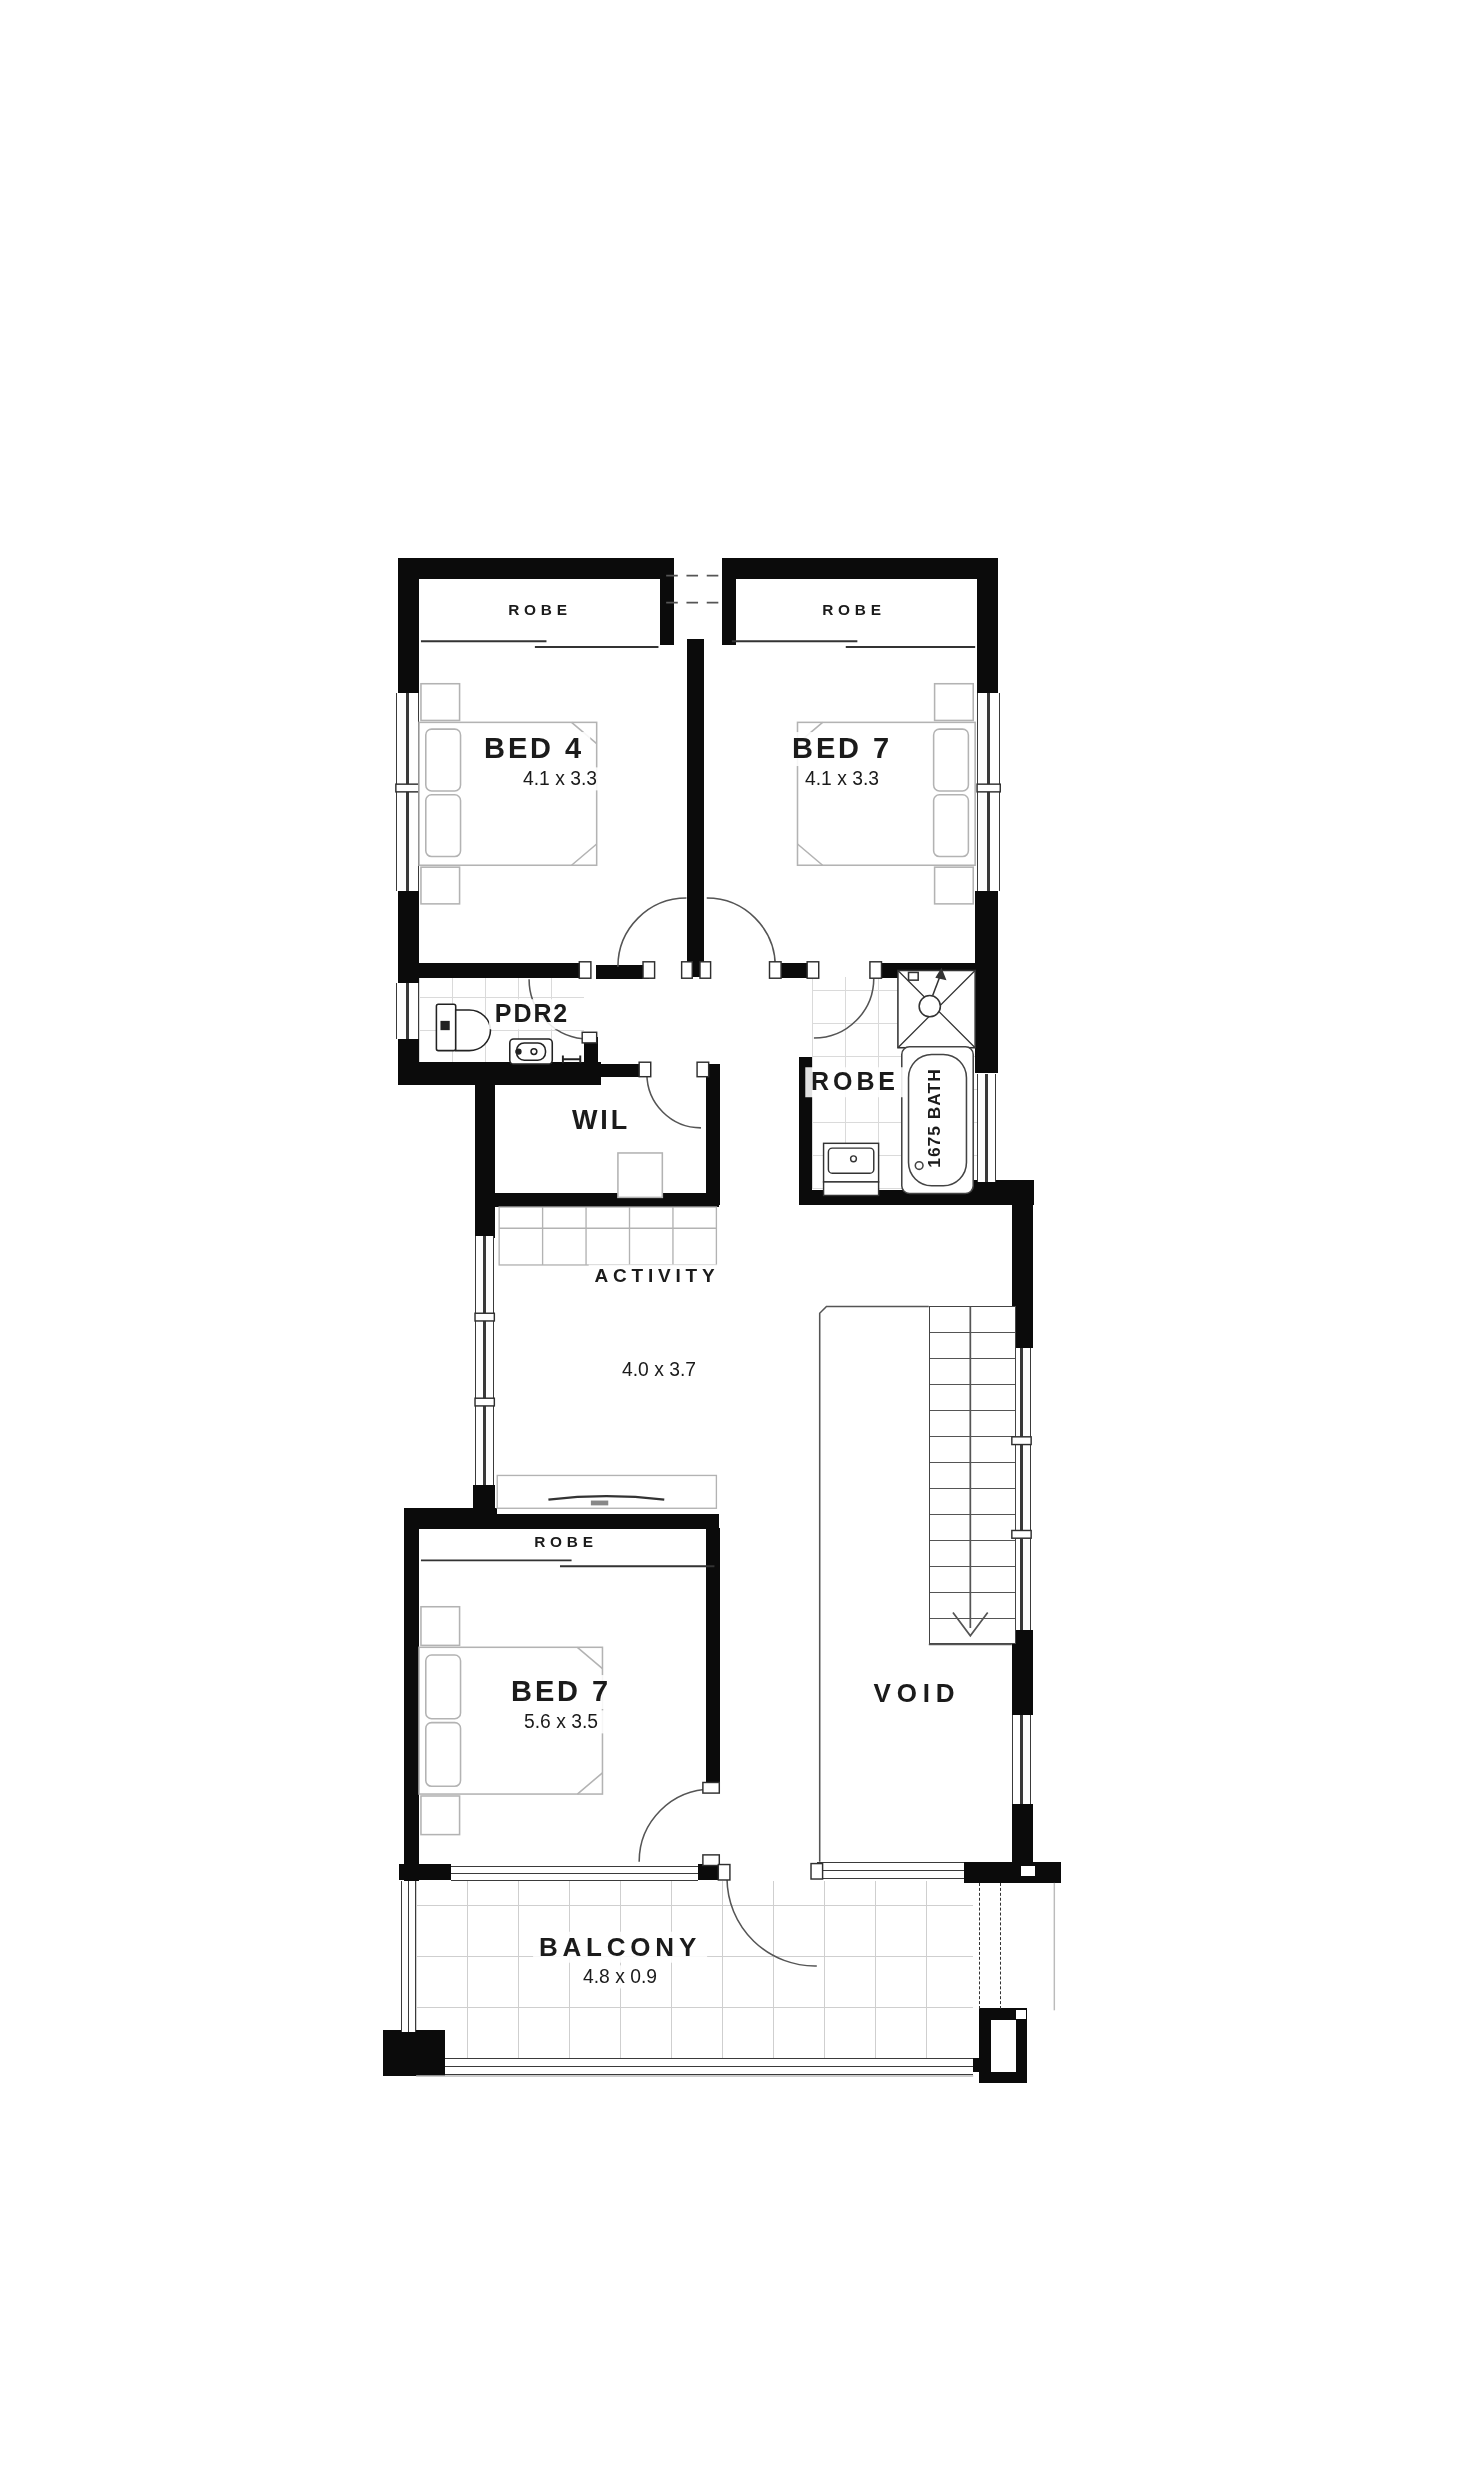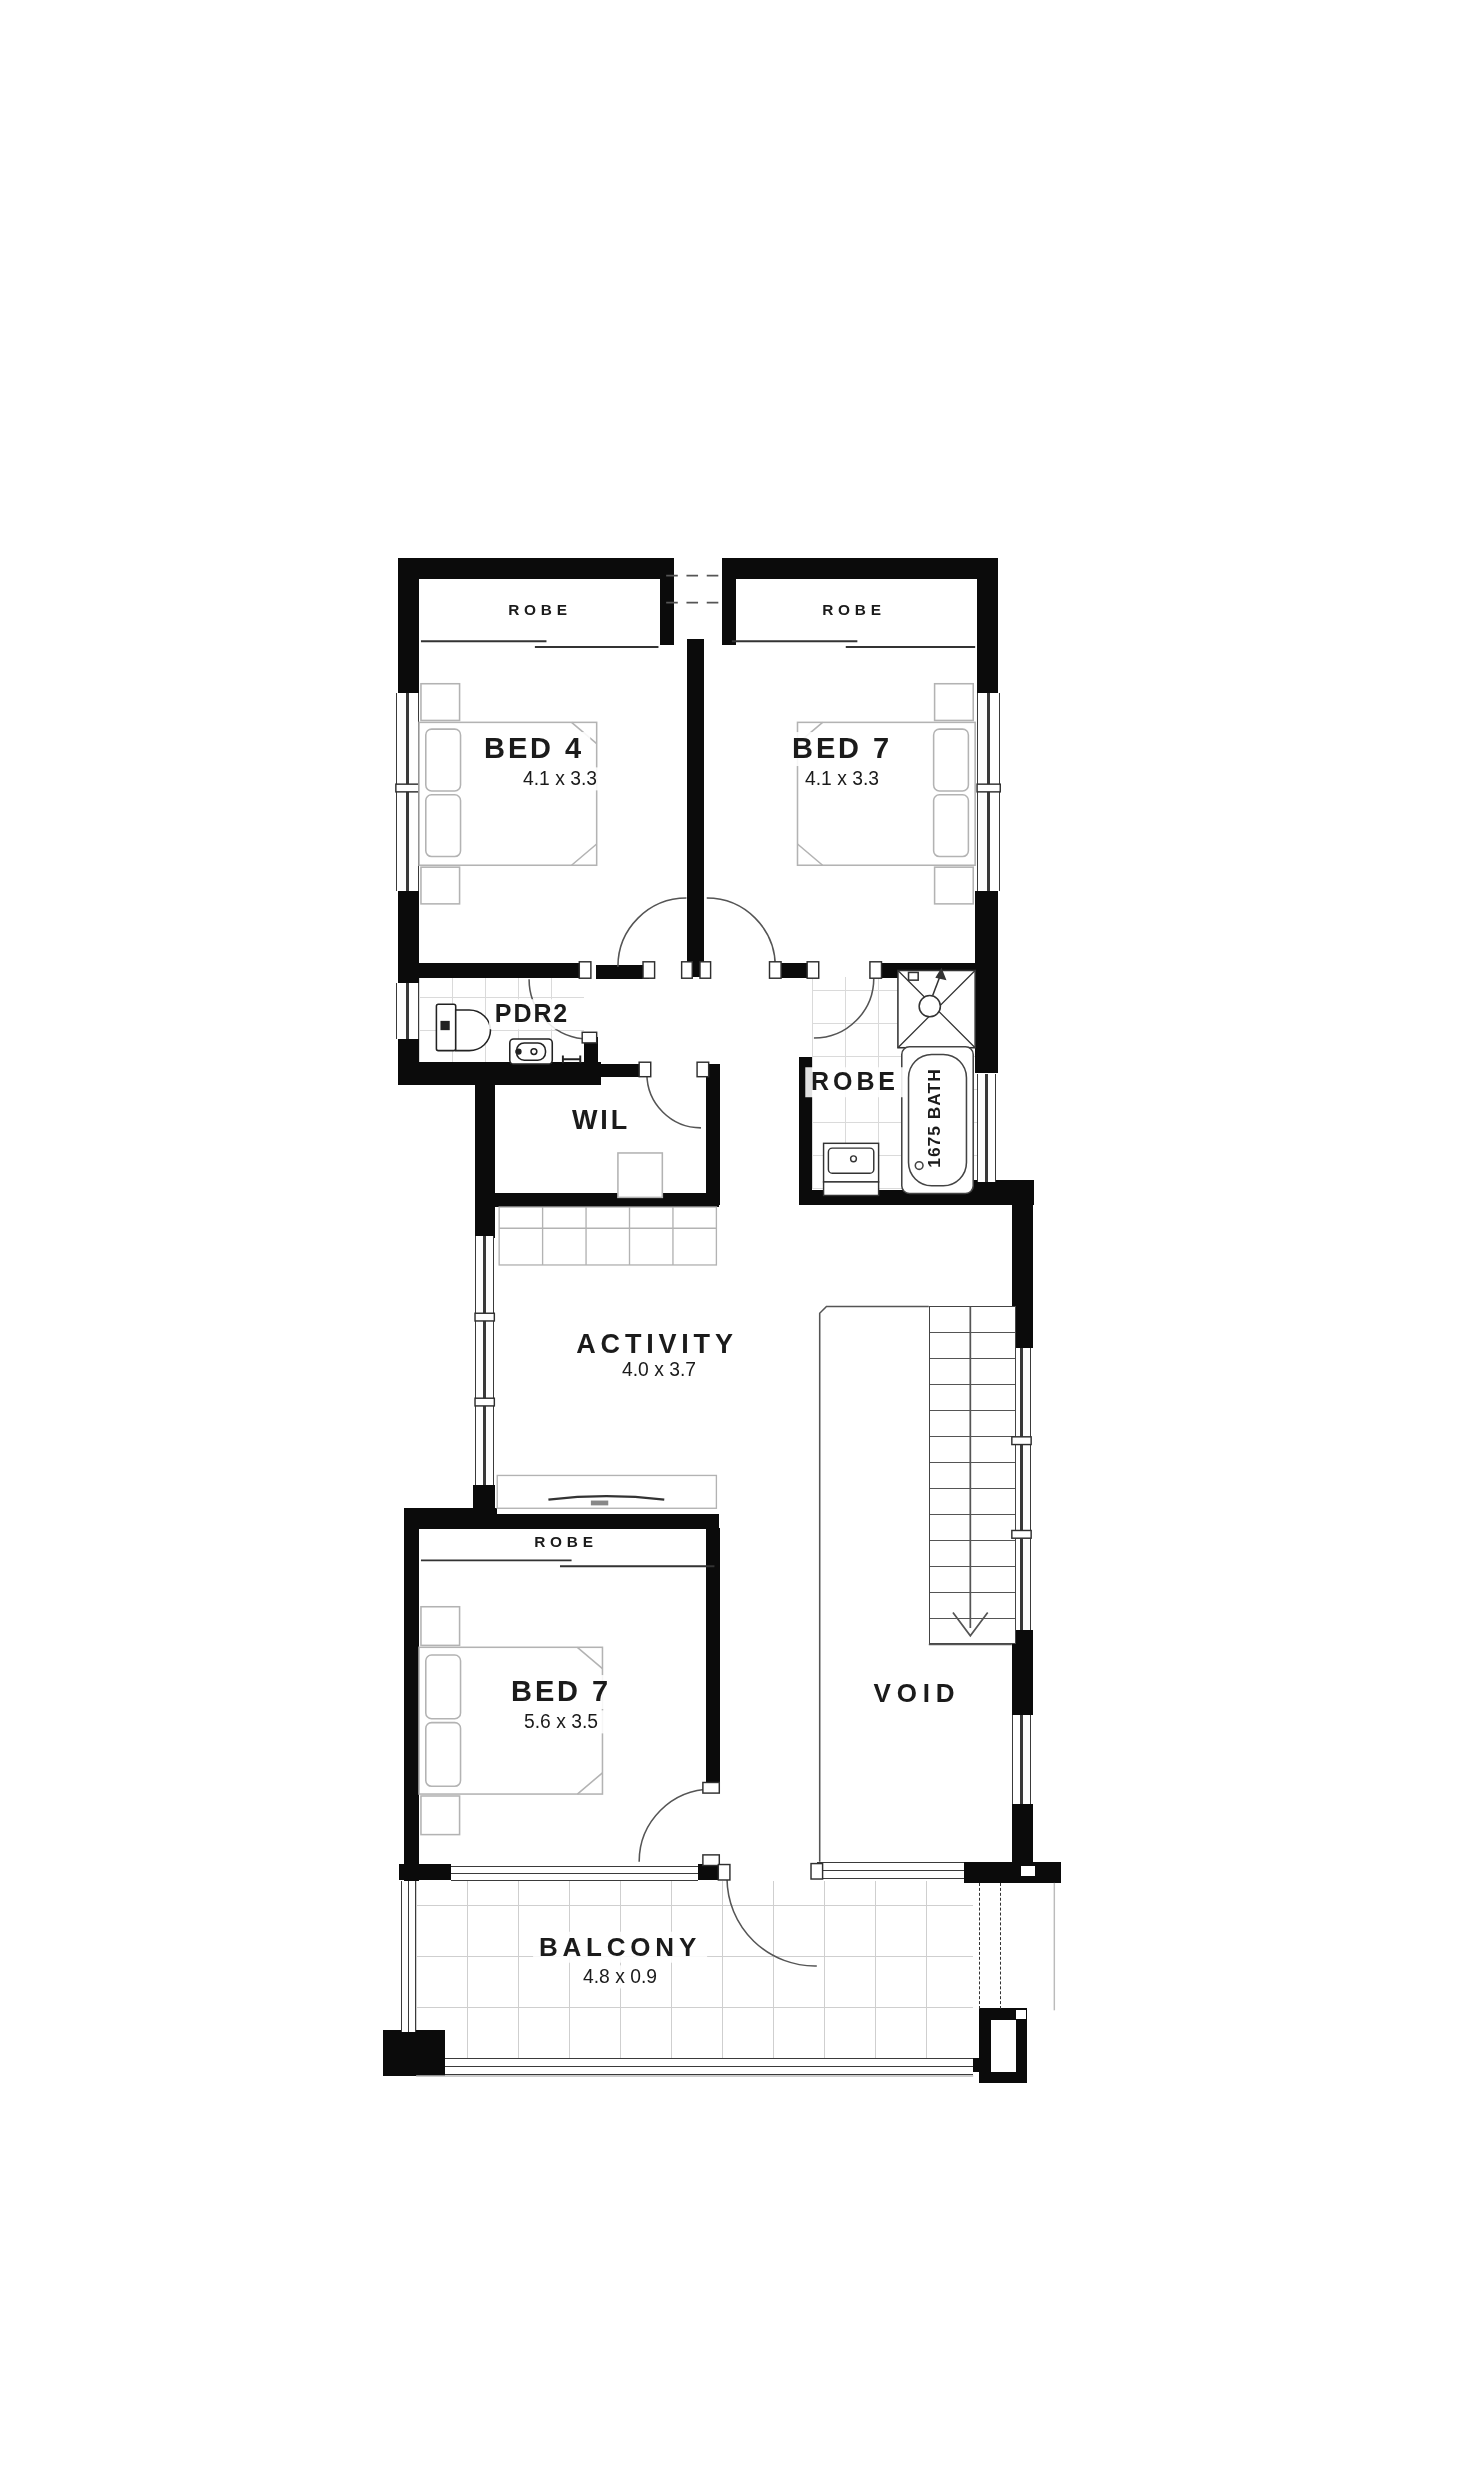--- a/index.html
+++ b/index.html
@@ -237,21 +237,21 @@
   <div class="lbl" style="left:540px;top:610px;font-size:15.4px;letter-spacing:4.8px;">ROBE</div>
   <div class="lbl" style="left:854px;top:610px;font-size:15.4px;letter-spacing:4.8px;">ROBE</div>
   <div class="lbl" style="left:534px;top:749px;font-size:29px;letter-spacing:2.9px;">BED 4</div>
   <div class="dim" style="left:560px;top:779px;font-size:19.3px;">4.1 x 3.3</div>
   <div class="lbl" style="left:842px;top:749px;font-size:29px;letter-spacing:2.9px;">BED 7</div>
   <div class="dim" style="left:842px;top:779px;font-size:19.3px;">4.1 x 3.3</div>
   <div class="lbl" style="left:532px;top:1014px;font-size:25px;letter-spacing:1.9px;">PDR2</div>
   <div class="lbl" style="left:601px;top:1121px;font-size:27px;letter-spacing:2.9px;">WIL</div>
   <div class="lbl" style="left:855px;top:1082px;font-size:25px;letter-spacing:3.9px;">ROBE</div>
   <div class="lbl rot" style="left:935px;top:1118px;font-size:17.4px;font-weight:600;letter-spacing:1px;">1675 BATH</div>
-  <div class="lbl" style="left:657px;top:1345px;font-size:27px;letter-spacing:4.8px;">ACTIVITY</div>
+  <div class="lbl" style="left:657px;top:1276px;font-size:19px;letter-spacing:4.8px;">ACTIVITY</div>
   <div class="dim" style="left:659px;top:1370px;font-size:19.3px;">4.0 x 3.7</div>
   <div class="lbl" style="left:917px;top:1693px;font-size:26px;letter-spacing:5.8px;">VOID</div>
   <div class="lbl" style="left:566px;top:1542px;font-size:15.4px;letter-spacing:4.8px;">ROBE</div>
   <div class="lbl" style="left:561px;top:1692px;font-size:29px;letter-spacing:2.9px;">BED 7</div>
   <div class="dim" style="left:561px;top:1722px;font-size:19.3px;">5.6 x 3.5</div>
   <div class="lbl" style="left:620px;top:1947px;font-size:26px;letter-spacing:4.8px;">BALCONY</div>
   <div class="dim" style="left:620px;top:1977px;font-size:19.3px;">4.8 x 0.9</div>
 
 </div>
 

